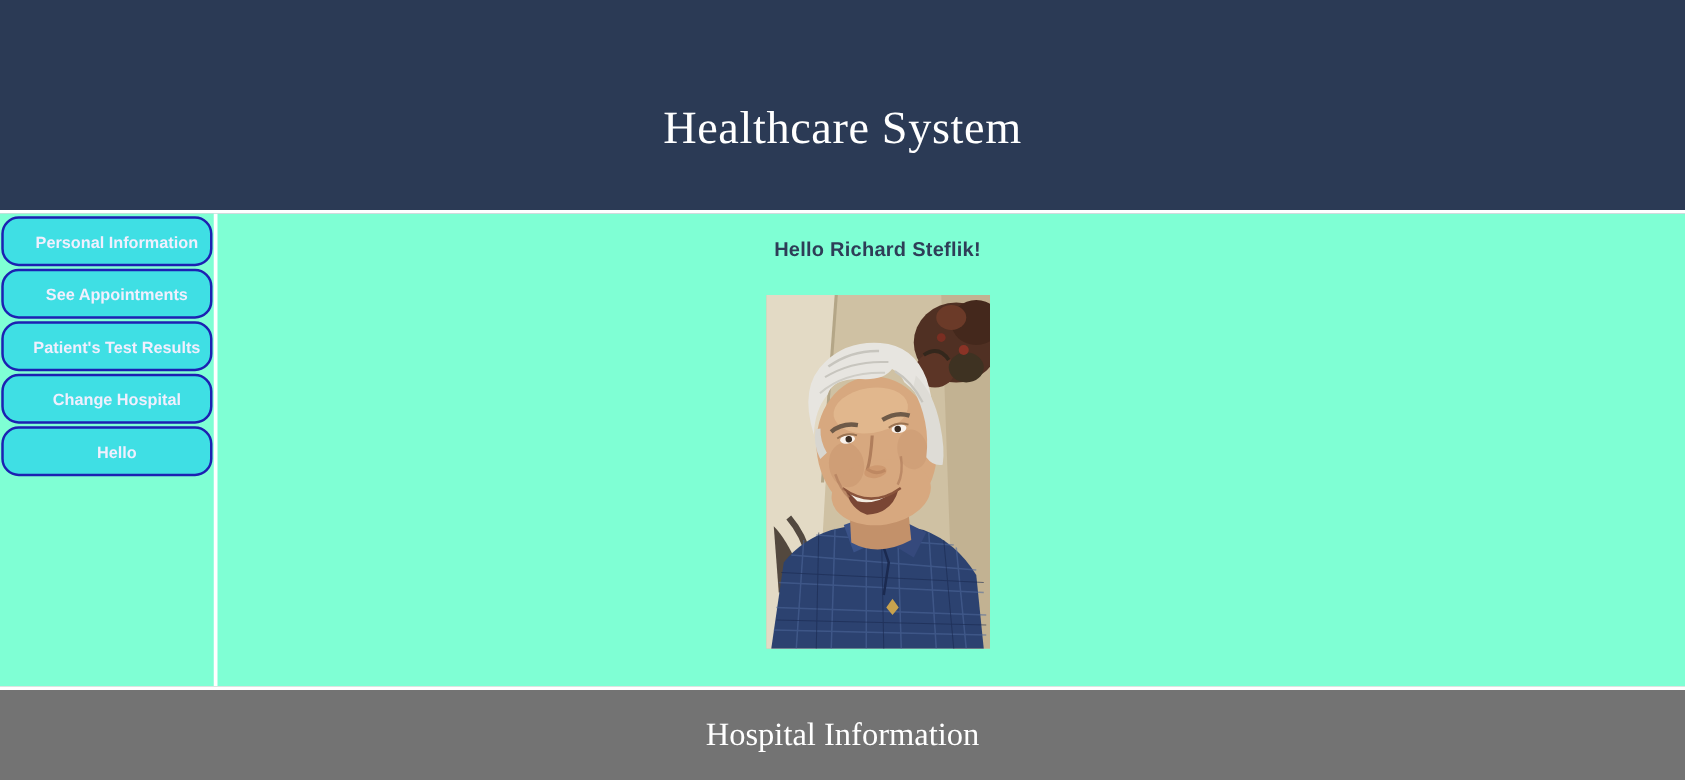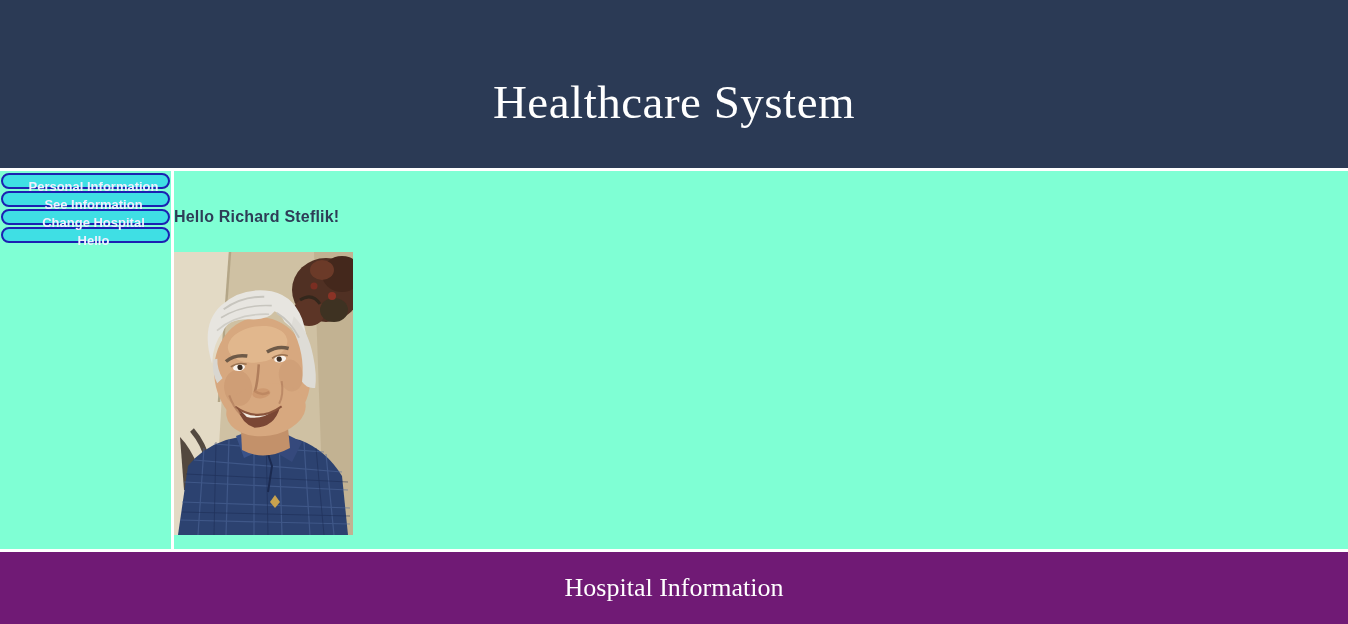--- a/index.html
+++ b/index.html
@@ -16,74 +16,74 @@
     height: 171px;
     background: #2B3A55;
     border-bottom: 3px solid #FFFFFF;
     display: flex; align-items: center; justify-content: center;
     flex: 0 0 auto;
   }
   .header-title {
     color: #FFFFFF;
     font-family: "Liberation Serif", serif;
     font-weight: 400;
-    font-size: 47px;
+    font-size: 37px;
     letter-spacing: 0.5px;
     margin-top: 36px;
   }
 
   
   .middle { flex: 1 1 auto; display: flex; min-height: 0; }
   .sidebar {
     width: 174px;
     flex: 0 0 174px;
     border-right: 3px solid #FFFFFF;
     padding: 2px 1px 0 1px;
     background: #7FFFD4;
   }
   .nav-btn {
     display: block;
     width: 169px;
-    height: 16px;
+    height: 40px;
     margin: 0 0 2px 0;
     background: #3FDFE4;
     border: 2.5px solid #1C21B2;
     border-radius: 14px;
     color: #F0EFFE;
     font-family: "Liberation Sans", sans-serif;
     font-size: 13px;
     font-weight: bold;
     text-align: center;
     line-height: 23px;
     cursor: pointer;
     outline: none;
     padding-left: 16px;
   }
 
   .main { flex: 1 1 auto; }
-  .content { width: 1056px; padding-top: 37px; }
+  .content { width: 1056px; text-align: center; padding-top: 21px; }
   .greeting {
     color: #2E3D57;
     font-size: 16px;
     font-weight: bold;
     letter-spacing: 0.2px;
   }
   .photo {
     margin-top: 26px;
     width: 179px;
     height: 283px;
     display: inline-block;
     vertical-align: top;
   }
 
   
   .footer {
     height: 75px;
     flex: 0 0 75px;
-    background: #701a75;
+    background: #737373;
     border-top: 3px solid #FFFFFF;
     display: flex; align-items: center; justify-content: center;
   }
   .footer-title {
     color: #FFFFFF;
     font-family: "Liberation Serif", serif;
     font-size: 26px;
     font-weight: 400;
   }
 </style>
@@ -93,21 +93,22 @@
 <div class="page">
 
   <div class="header">
     <div class="header-title">Healthcare System</div>
   </div>
 
   <div class="middle">
 
     <nav class="sidebar">
       <button class="nav-btn">Personal Information</button>
-      <button class="nav-btn">See Information</button>
+      <button class="nav-btn">See Appointments</button>
+      <button class="nav-btn">Patient's Test Results</button>
       <button class="nav-btn">Change Hospital</button>
       <button class="nav-btn">Hello</button>
     </nav>
 
     <main class="main">
       <div class="content">
         <div class="greeting">Hello Richard Steflik!</div>
 
         <svg class="photo" viewBox="0 0 179 283" xmlns="http://www.w3.org/2000/svg" role="img">
 

